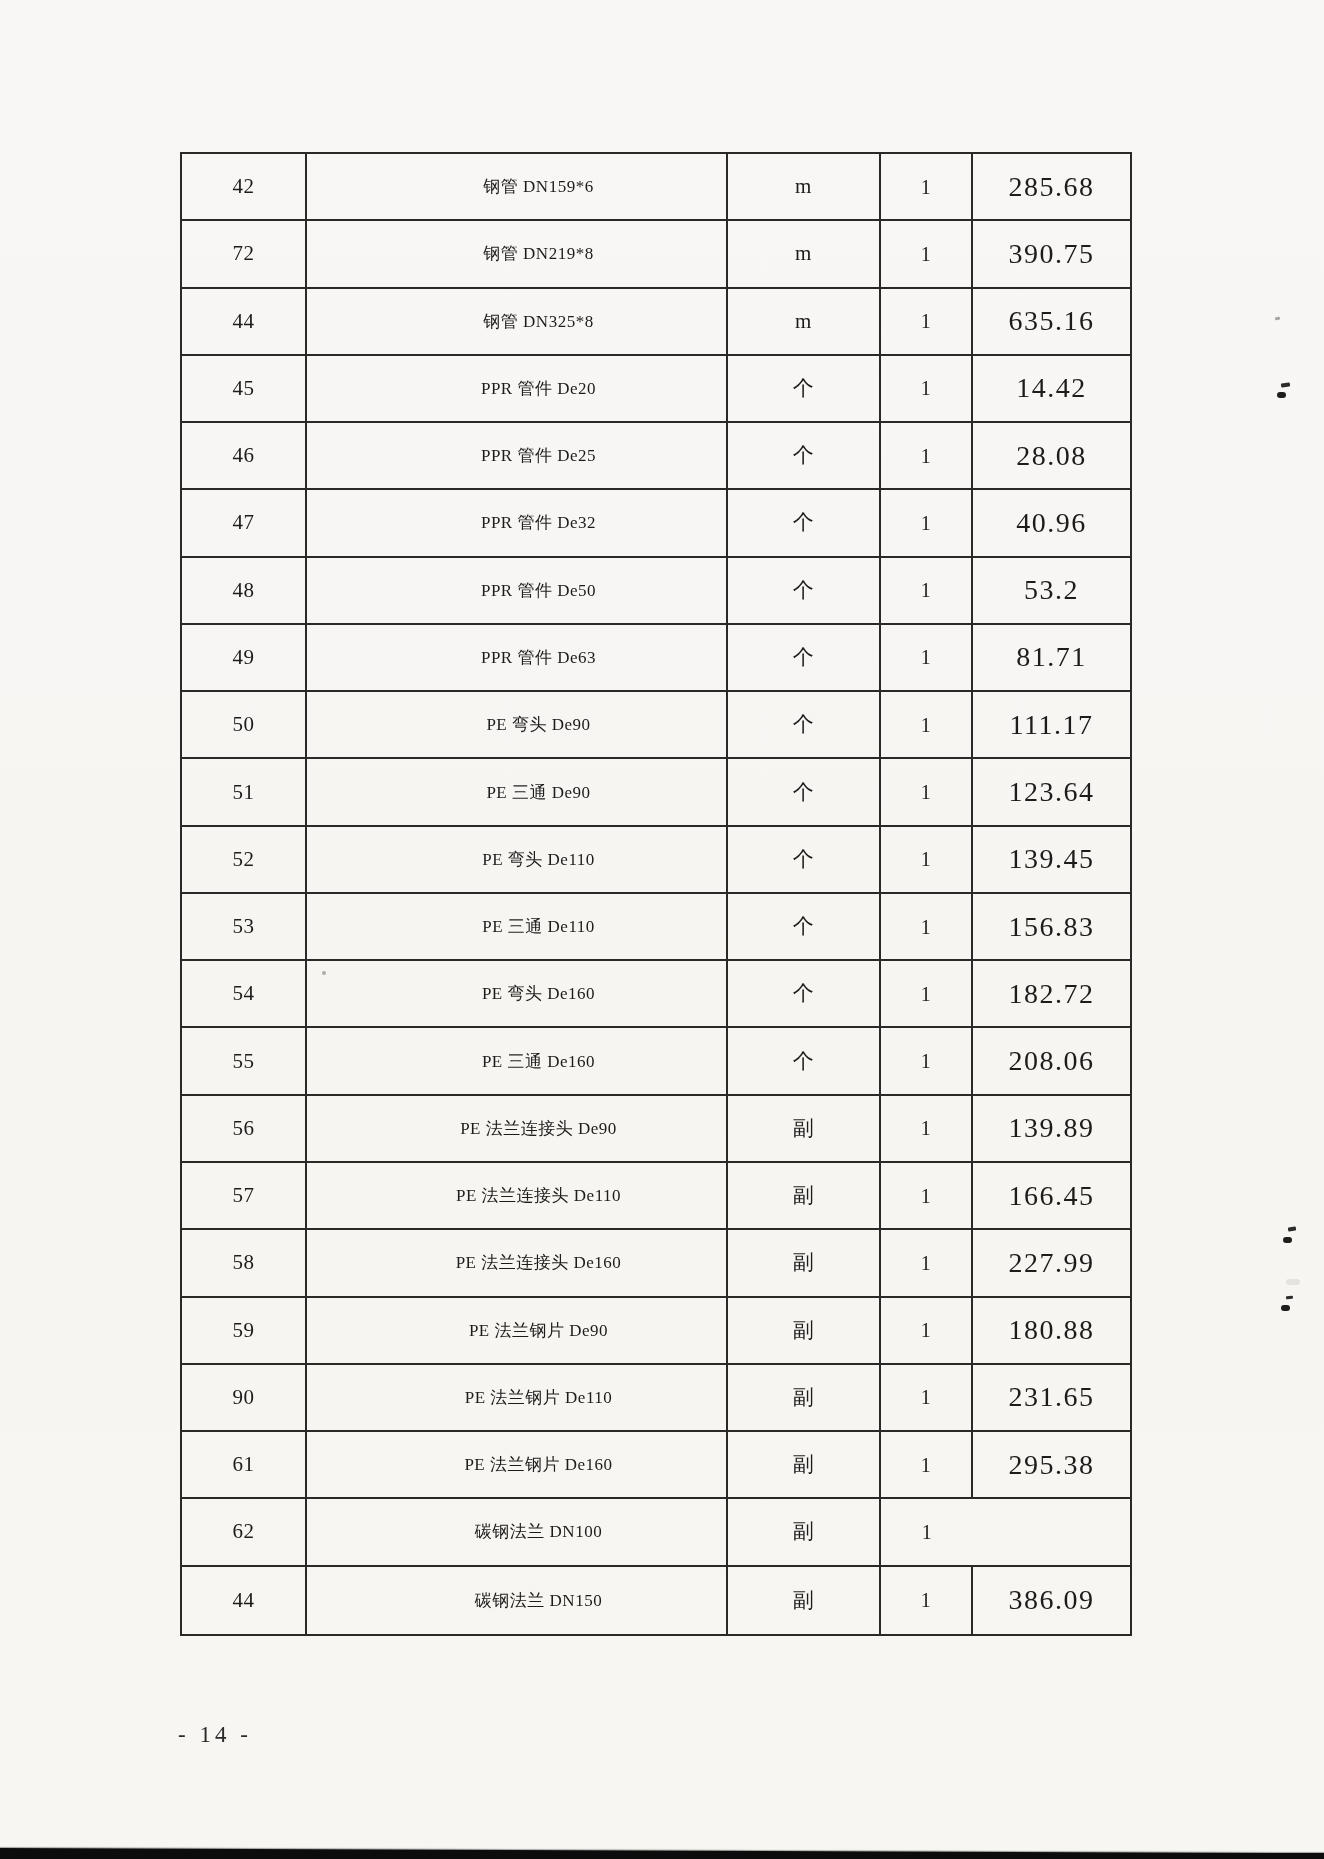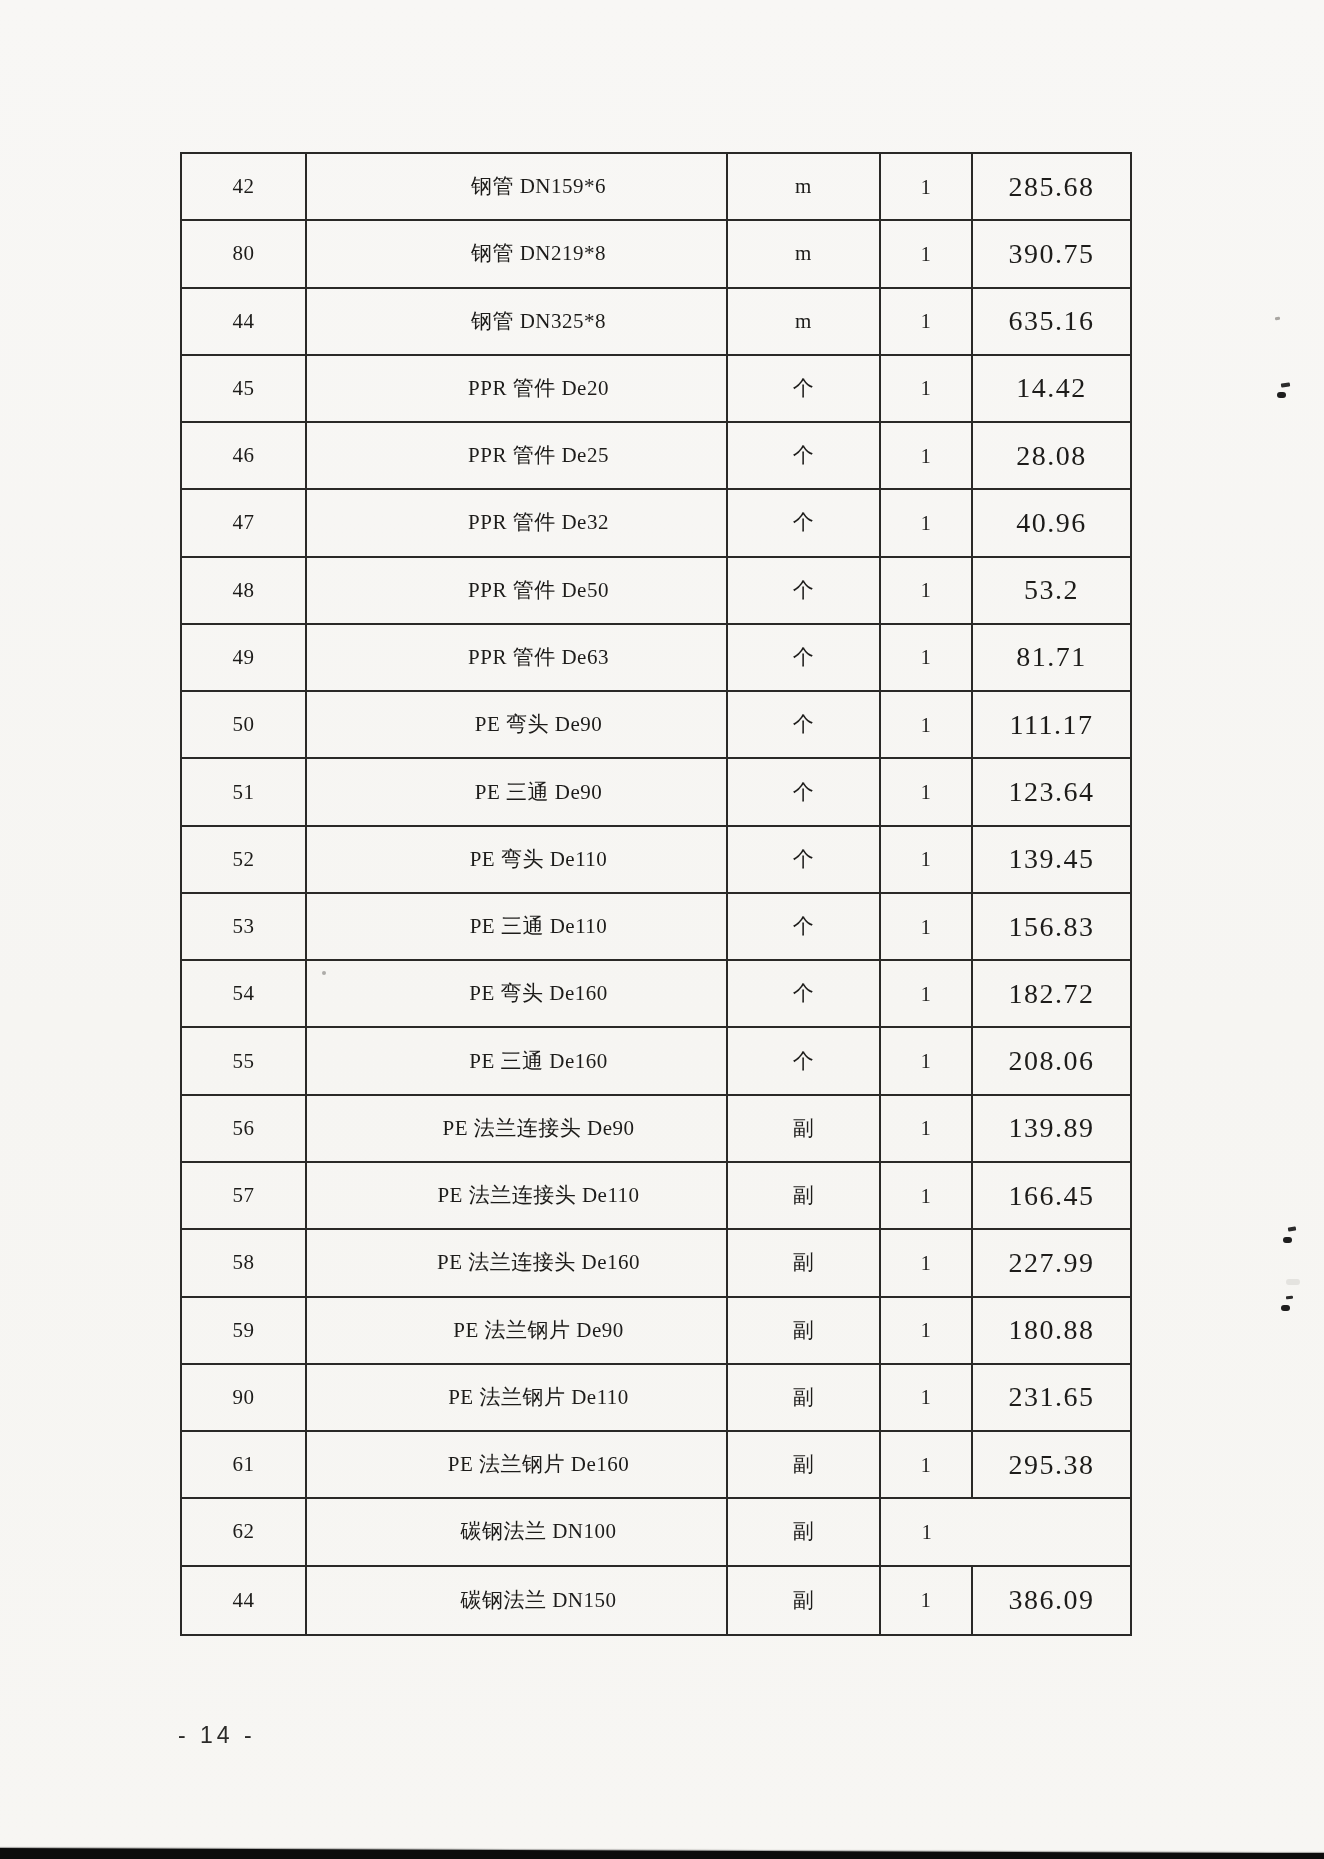--- a/index.html
+++ b/index.html
@@ -43,34 +43,34 @@
     justify-content: center;
     border-right: 2px solid #2a2927;
     box-sizing: border-box;
     font-size: 21px;
     line-height: 1;
     white-space: nowrap;
     letter-spacing: 0.5px;
   }
   .cell:last-child { border-right: none; }
   .c-no   { font-size: 21px; }
-  .c-name { font-size: 21px; margin-left: 44px; }
+  .c-name { font-size: 17px; margin-left: 44px; }
   .c-unit { font-size: 21px; }
   .c-qty  { font-size: 20px; }
   .c-price{ font-size: 28px; letter-spacing: 1.5px; }
 
   
   .page-number {
     position: absolute;
     left: 178px;
     top: 1722px;
     font-size: 23px;
     letter-spacing: 4px;
     color: #2b2a28;
-    font-family: Liberation Sans, sans-serif;
+    font-family: Liberation Serif, serif;
   }
 
   
   .scan-bar {
     position: absolute;
     left: -6px;
     top: 1848px;
     width: 1340px;
     height: 16px;
     background: #0c0c0c;
@@ -93,21 +93,21 @@
   <div class="doc-table" id="table-body">
     <div class="row">
       <div class="cell c-no">42</div>
       <div class="cell c-name">钢管 DN159*6</div>
       <div class="cell c-unit">m</div>
       <div class="cell c-qty">1</div>
       <div class="cell c-price">285.68</div>
     </div>
 
     <div class="row">
-      <div class="cell c-no">80</div>
+      <div class="cell c-no">72</div>
       <div class="cell c-name">钢管 DN219*8</div>
       <div class="cell c-unit">m</div>
       <div class="cell c-qty">1</div>
       <div class="cell c-price">390.75</div>
     </div>
 
     <div class="row">
       <div class="cell c-no">44</div>
       <div class="cell c-name">钢管 DN325*8</div>
       <div class="cell c-unit">m</div>

